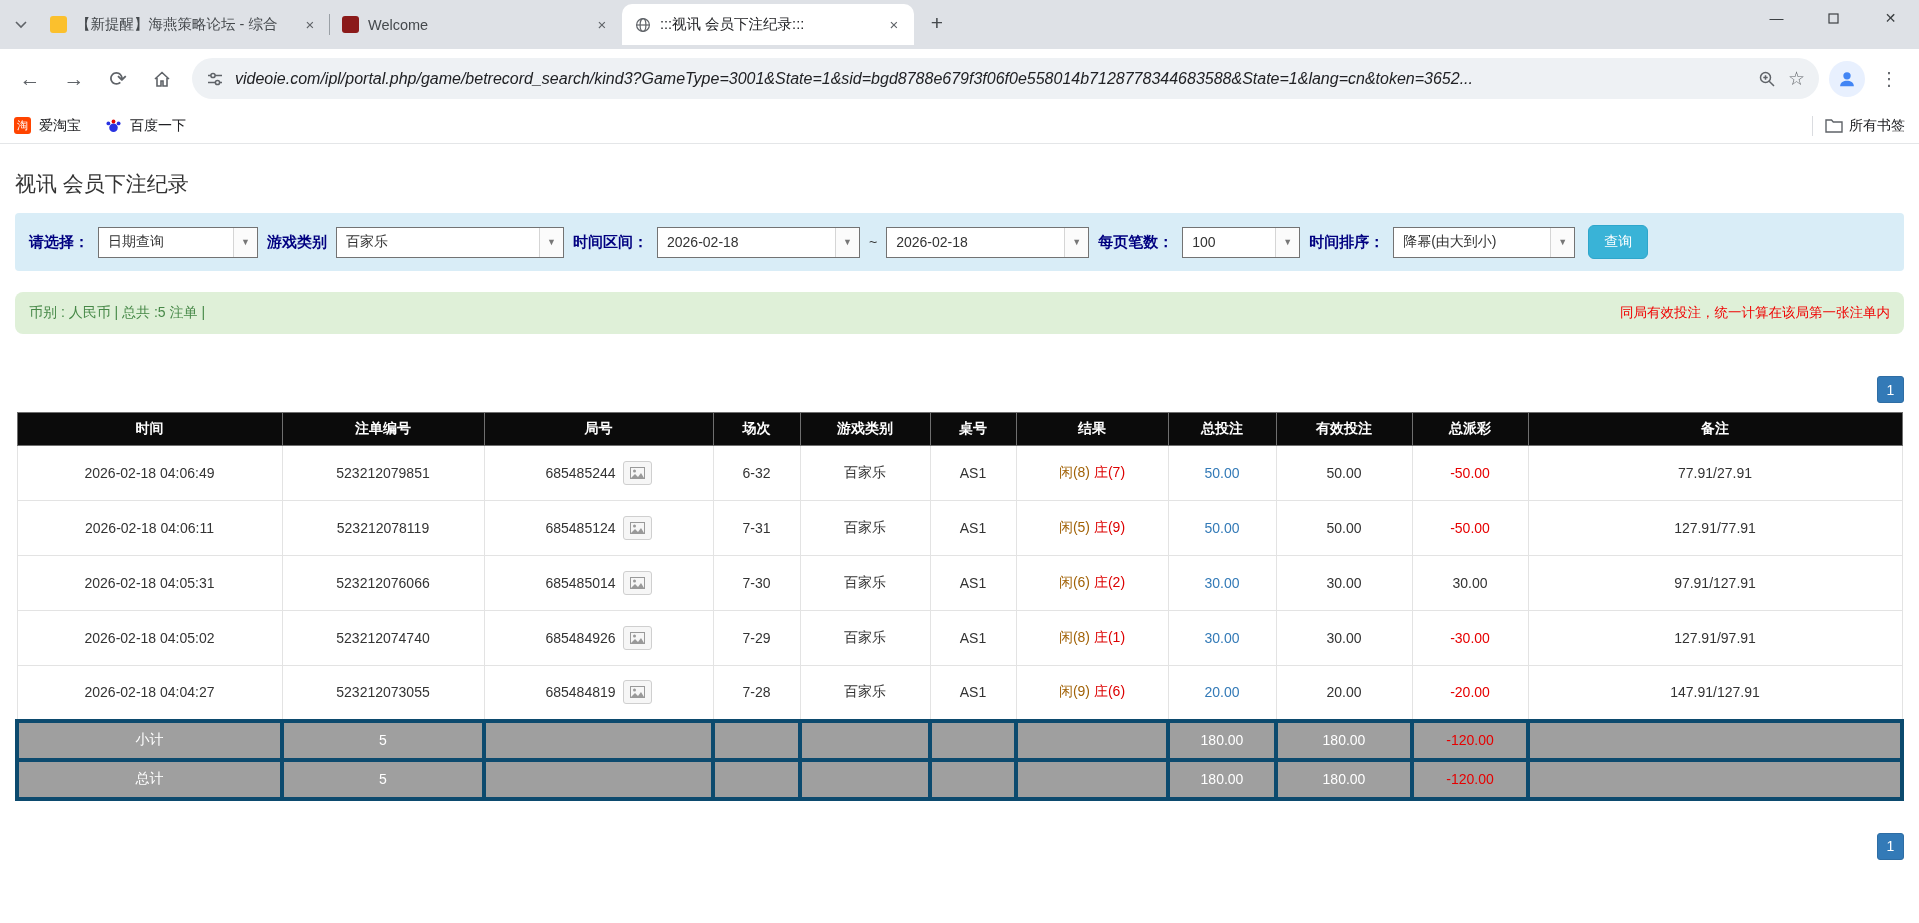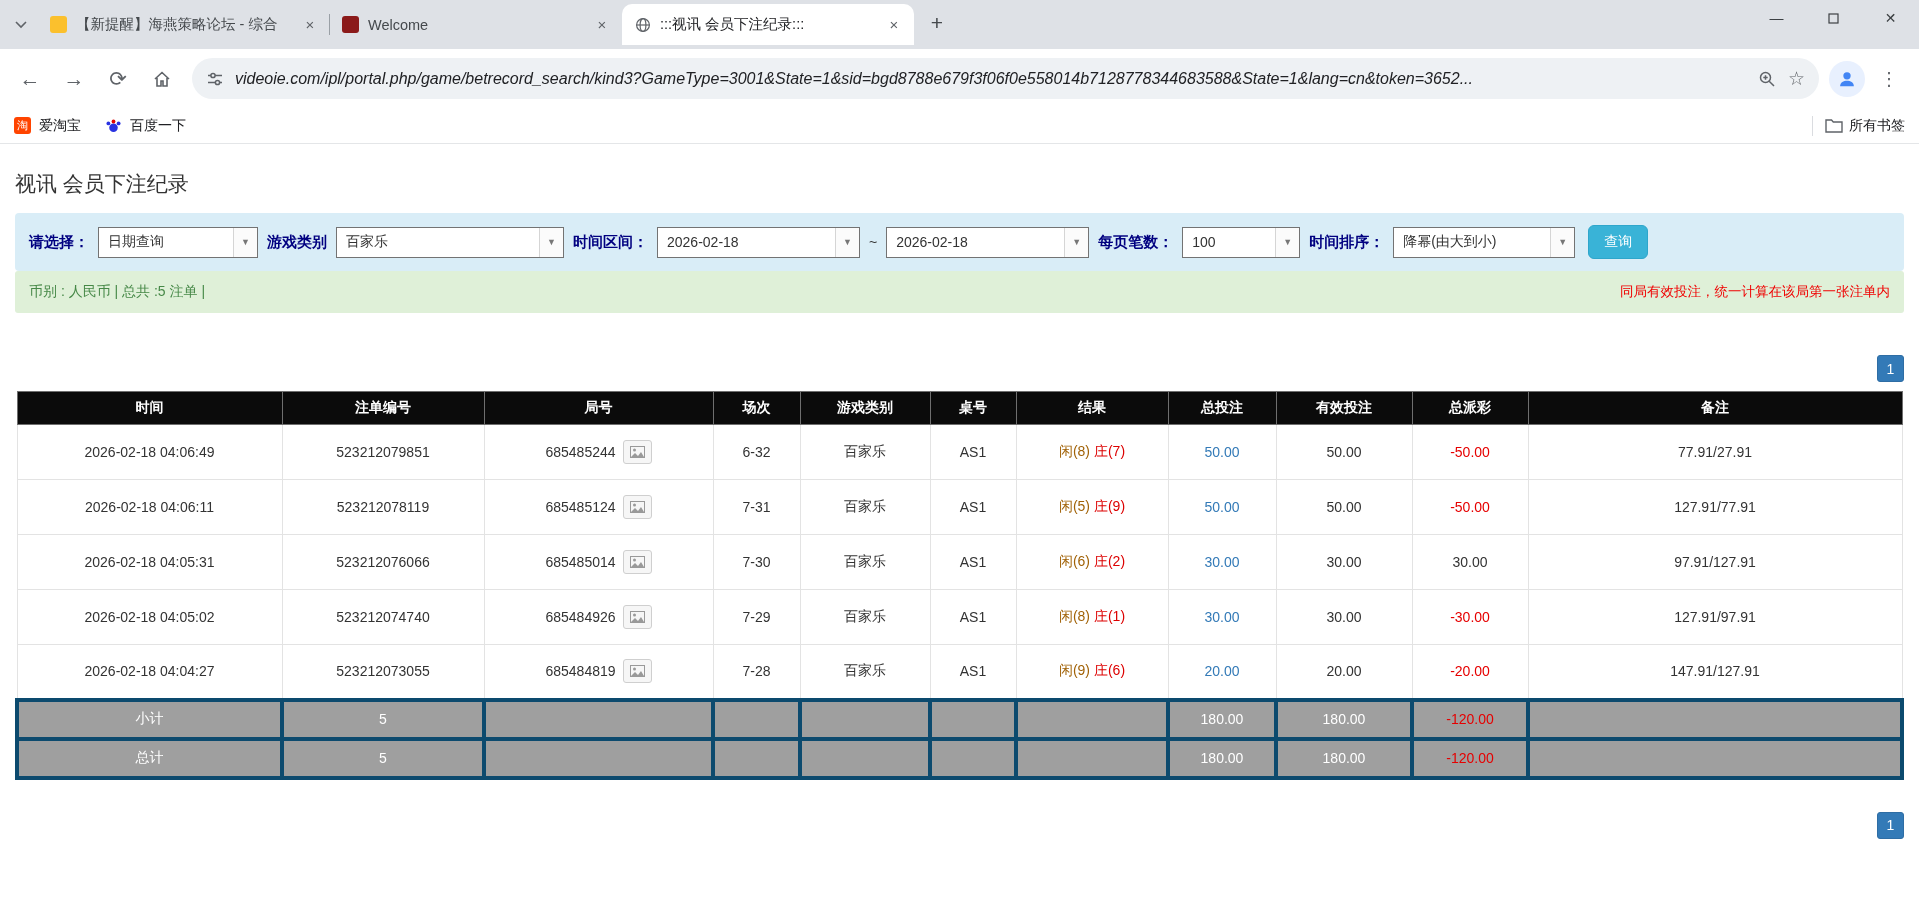--- a/index.html
+++ b/index.html
@@ -40,21 +40,21 @@
   .content { padding:0 15px; }
   .page-title { font-size:21px; font-weight:400; color:#333; margin:26px 0 15px 0; }
   .filter-bar { background:#d9edf7; border-radius:4px; padding:12px 14px; display:flex; align-items:center; gap:9px; }
   .f-label { color:#000080; font-weight:bold; font-size:15px; white-space:nowrap; }
   .combo { background:#fff; border:1px solid #737373; height:31px; display:flex; align-items:stretch; }
   .combo .val { display:flex; align-items:center; padding:0 9px; font-size:14px; color:#333; flex:1; white-space:nowrap; overflow:hidden; }
   .combo .arrow { width:24px; border-left:1px solid #d5d5d5; background:#fbfbfb; display:flex; align-items:center; justify-content:center; color:#777; font-size:9px; }
   .w-select { width:160px; } .w-game { width:228px; } .w-date { width:203px; } .w-size { width:118px; } .w-sort { width:182px; }
   .tilde { color:#333; font-size:14px; }
   .search-btn { background:#39b3d7; color:#fff; border:1px solid #2ea6cb; border-radius:6px; font-size:14px; padding:7px 15px; margin-left:4px; cursor:pointer; }
-  .summary-bar { background:#dff0d8; border-radius:3px; padding:12px 14px; display:flex; align-items:center; justify-content:space-between; }
+  .summary-bar { background:#dff0d8; border-radius:8px; margin-top:21px; padding:12px 14px; display:flex; align-items:center; justify-content:space-between; }
   .summary-left { color:#468847; font-size:14px; }
   .summary-right { color:#f00000; font-size:13.5px; }
   .pager { display:flex; justify-content:flex-end; }
   .pager.top { margin-top:42px; margin-bottom:9px; }
   .pager.bottom { margin-top:32px; }
   .page-btn { min-width:27px; height:27px; background:#337ab7; border:1px solid #2e6da4; color:#fff; font-size:14px; border-radius:3px; display:flex; align-items:center; justify-content:center; cursor:pointer; }
   
   table.bets { width:100%; border-collapse:collapse; text-align:center; font-size:14px; color:#333; }
   table.bets thead th { background:#0b0b0b; color:#fff; font-weight:bold; height:33px; border:1px solid #6f6f6f; font-size:14px; }
   table.bets tbody td { border:1px solid #e3e3e3; height:55px; background:#fff; }

